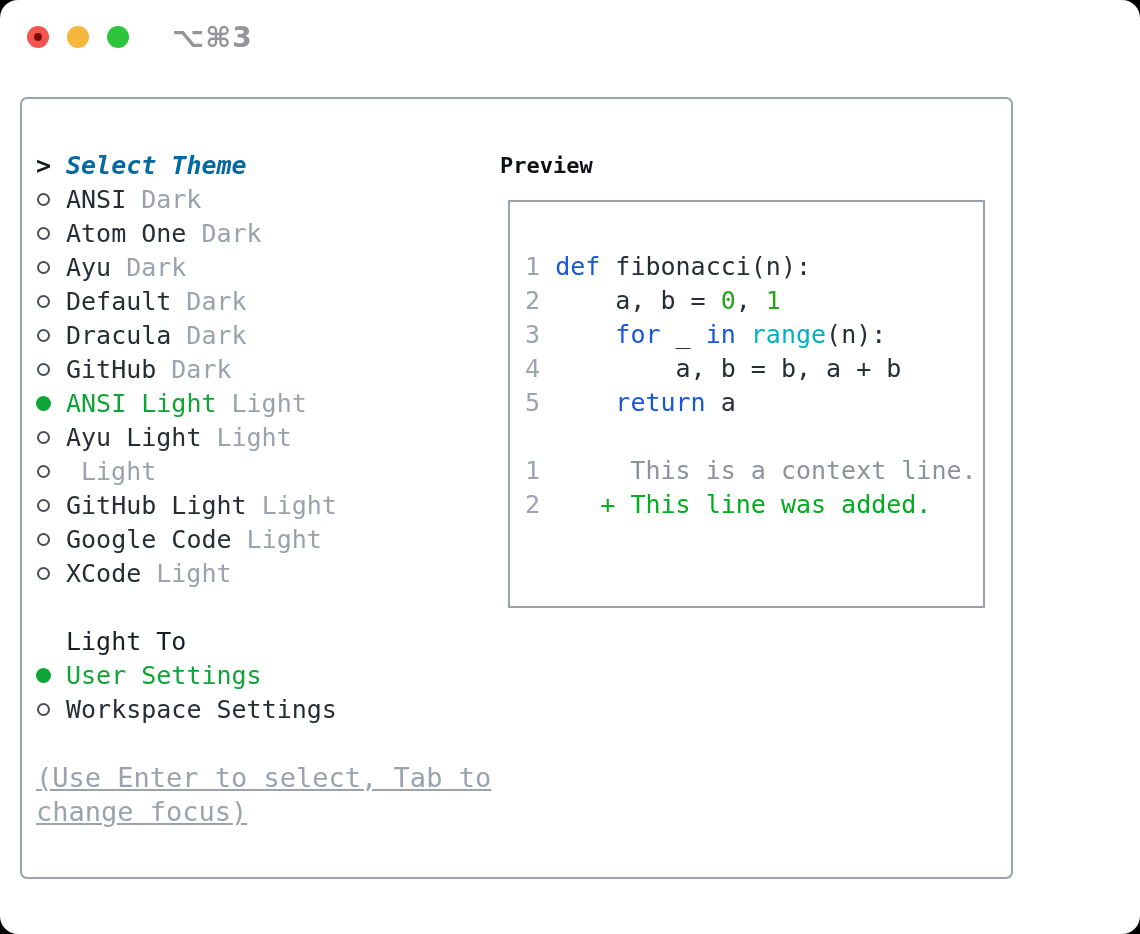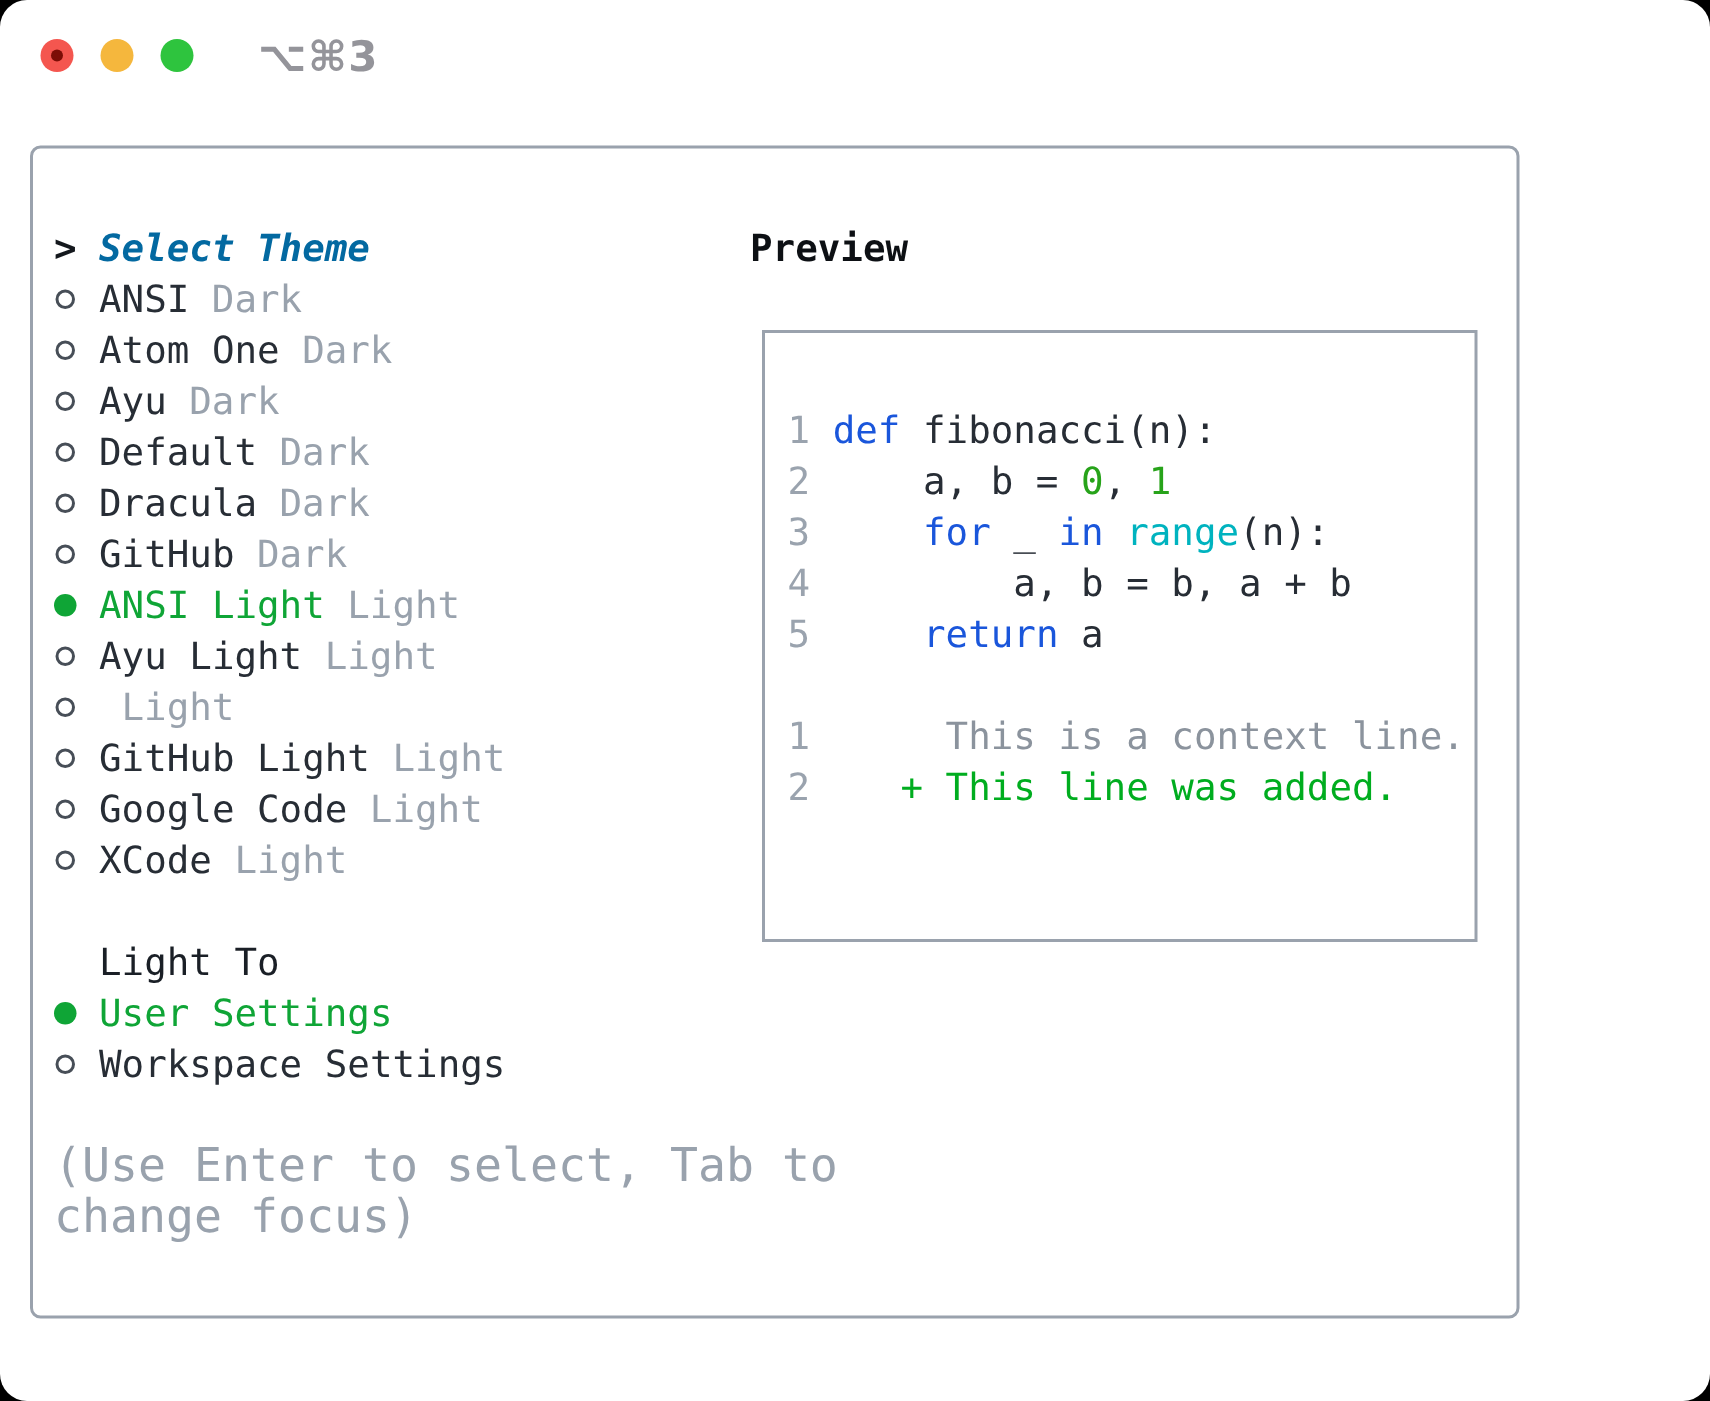--- a/index.html
+++ b/index.html
@@ -31,29 +31,29 @@
   .row{height:34px;display:flex;align-items:center;font-size:25px;color:var(--c-text);white-space:pre;}
   .marker{flex:0 0 30px;width:30px;display:flex;align-items:center;}
   .prompt{font-weight:700;color:#14181d;font-size:25px;}
   .panel-title{font-weight:700;color:#0369a1;font-style:italic;}
   .radio{width:13px;height:13px;box-sizing:border-box;border:2px solid #474e57;border-radius:50%;margin-left:1px;}
   .radio.sel{width:15px;height:15px;border:none;background:var(--c-green);margin-left:0;}
   .opt-label.sel{color:var(--c-green);}
   .variant{color:var(--c-muted);margin-left:15px;}
   .blank{height:34px;}
   .apply-title{color:#1a1f26;}
-  .help-line{height:34px;display:flex;align-items:center;font-size:31px;color:var(--c-muted);white-space:pre;}
+  .help-line{height:34px;display:flex;align-items:center;font-size:27px;color:var(--c-muted);white-space:pre;text-decoration:underline;}
   
   .preview-title{
     position:absolute;left:478px;top:49px;height:34px;display:flex;align-items:center;
-    font-size:25px;font-weight:700;color:#0d1014;
+    font-size:22px;font-weight:700;color:#0d1014;
   }
   .preview-box{
     position:absolute;left:486px;top:101px;width:477px;height:408px;
-    box-sizing:border-box;border:2px solid var(--c-border);background:#fff;margin-top:20px;
+    box-sizing:border-box;border:2px solid var(--c-border);background:#fff;
   }
   .code{padding:48px 0 0 15px;}
   .code-line{height:34px;font-size:25px;white-space:pre;line-height:34px;}
   .seg-fg{color:var(--c-text);}
   .seg-ln{color:var(--c-ln);}
   .seg-kw{color:var(--c-kw);}
   .seg-builtin{color:var(--c-builtin);}
   .seg-num{color:var(--c-num);}
   .seg-ctx{color:var(--c-ctx);}
   .seg-del{color:var(--c-del);}

